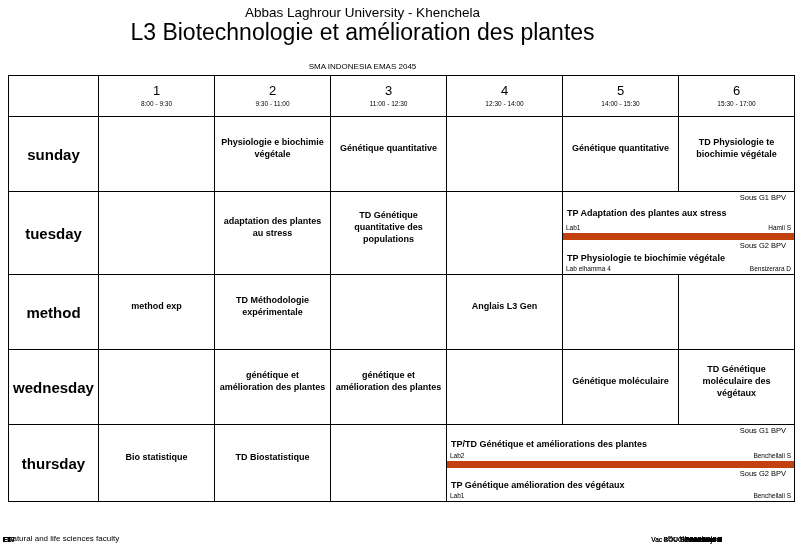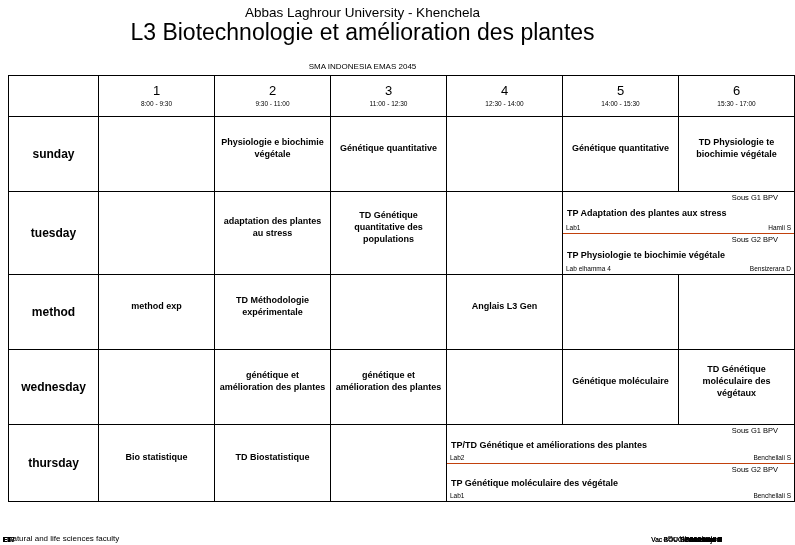--- a/index.html
+++ b/index.html
@@ -62,21 +62,21 @@
     font-size: 13px;
     font-weight: normal;
     line-height: 16px;
   }
   .hdr-time {
     font-size: 6.5px;
     line-height: 10px;
   }
   .day-cell {
     text-align: center;
-    font-size: 12px;
+    font-size: 15px;
     font-weight: bold;
   }
   .row-sunday td, .row-tuesday td, .row-wednesday td { height: 74px; }
   .row-monday td { height: 82px; }
   .row-thursday td { height: 76px; }
   .lesson {
     position: relative;
     height: 100%;
     width: 100%;
     box-sizing: border-box;
@@ -110,26 +110,26 @@
     display: flex;
     flex-direction: column;
     height: 100%;
   }
   .split > .sub {
     flex: 1 1 50%;
     position: relative;
     box-sizing: border-box;
   }
   .split > .sub + .sub {
-    border-top: 1px solid #c2410c;
+    border-top: 7px solid #c2410c;
   }
   .grouptag {
     font-size: 7.5px;
     text-align: right;
-    padding: 1px 16px 0 0;
+    padding: 1px 8px 0 0;
     line-height: 10px;
   }
   .sub-body {
     position: relative;
     height: calc(100% - 11px);
     display: flex;
     align-items: center;
     justify-content: flex-start;
     padding: 0 4px 10px 4px;
     box-sizing: border-box;
@@ -408,21 +408,21 @@
                 <div class="name">TP/TD Génétique et améliorations des plantes</div>
               </div>
               <div class="foot">
                 <span class="room">Lab2</span>
                 <span class="teacher">Benchellali S</span>
               </div>
             </div>
             <div class="sub">
               <div class="grouptag">Sous G2 BPV</div>
               <div class="sub-body">
-                <div class="name">TP Génétique moléculaire des végétale</div>
+                <div class="name">TP Génétique amélioration des végétaux</div>
               </div>
               <div class="foot">
                 <span class="room">Lab1</span>
                 <span class="teacher">Benchellali S</span>
               </div>
             </div>
           </div>
         </td>
       </tr>
     </tbody>

